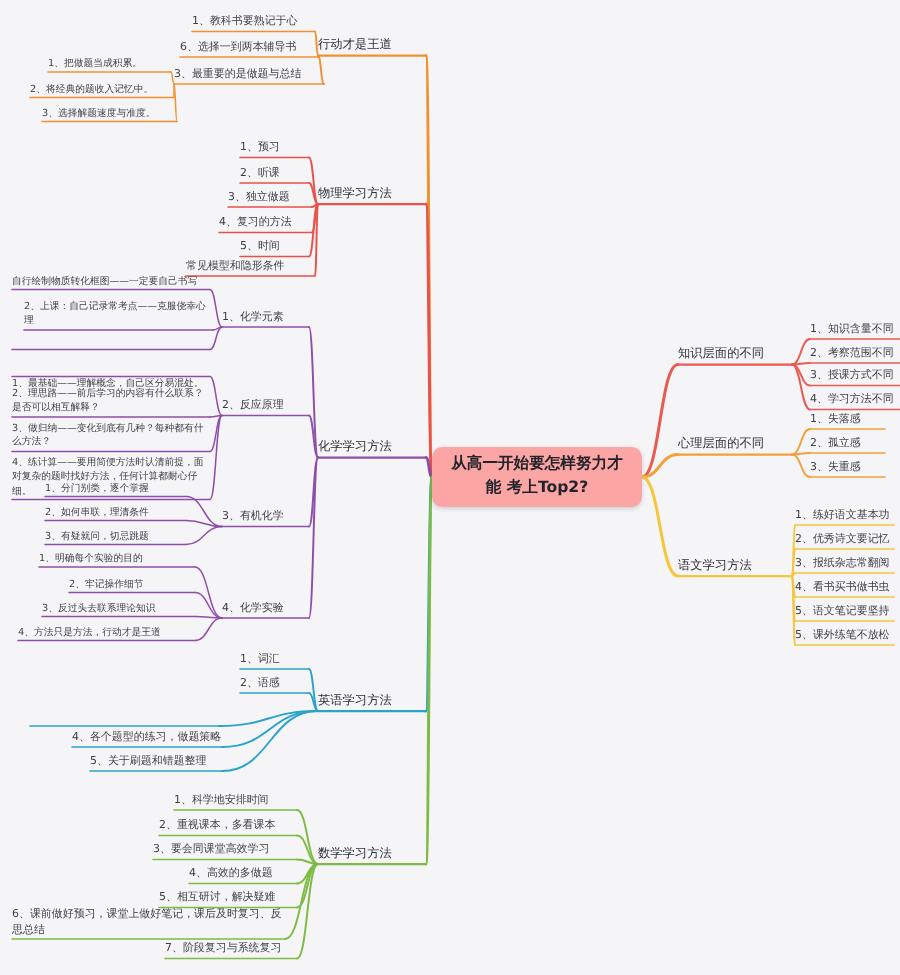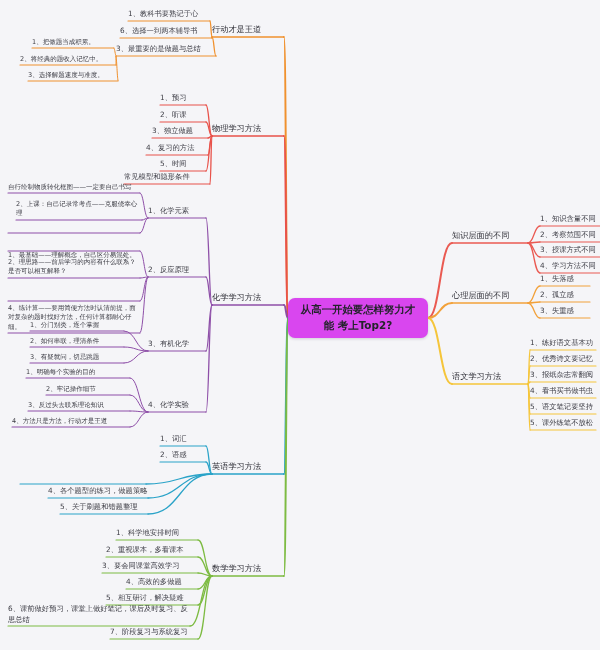--- a/index.html
+++ b/index.html
@@ -161,21 +161,21 @@
       <path d="M 528 303 C 534 303, 534 302, 540 302" stroke="#f2a13a" fill="none" stroke-width="1.3" stroke-linecap="round"></path>
       <path d="M 528 303 C 534 303, 534 318, 540 318" stroke="#f2a13a" fill="none" stroke-width="1.3" stroke-linecap="round"></path>
       <path d="M 428 318 C 440 318, 440 384, 452 384" stroke="#f5c53a" fill="none" stroke-width="2" stroke-linecap="round"></path>
       <path d="M 528 384 C 529 384, 529 350, 530 350" stroke="#f5c53a" fill="none" stroke-width="1.3" stroke-linecap="round"></path>
       <path d="M 528 384 C 529 384, 529 366, 530 366" stroke="#f5c53a" fill="none" stroke-width="1.3" stroke-linecap="round"></path>
       <path d="M 528 384 C 529 384, 529 382, 530 382" stroke="#f5c53a" fill="none" stroke-width="1.3" stroke-linecap="round"></path>
       <path d="M 528 384 C 529 384, 529 398, 530 398" stroke="#f5c53a" fill="none" stroke-width="1.3" stroke-linecap="round"></path>
       <path d="M 528 384 C 529 384, 529 414, 530 414" stroke="#f5c53a" fill="none" stroke-width="1.3" stroke-linecap="round"></path>
       <path d="M 528 384 C 529 384, 529 430, 530 430" stroke="#f5c53a" fill="none" stroke-width="1.3" stroke-linecap="round"></path>
     </svg>
-  <div class="center-node" id="center-node" style="left: 288px; top: 298px; width: 140px; height: 40px; background: #d946ef;">
+  <div class="center-node" id="center-node" style="left: 288px; top: 298px; width: 140px; height: 40px; background: #fca5a5;">
     <span>
       <span>从高一开始要怎样努力才能</span>
       <span>考上Top2?</span>
     </span>
   </div>
 <div class="node topic l1" style="left: 212px; top: 24px; width: 72px; color: rgb(47, 47, 55);">
       <span>行动才是王道</span>
     </div>
     <div class="node topic l2" style="left: 128px; top: 9px; width: 82px; color: rgb(61, 61, 69);">
       <span>1、教科书要熟记于心</span>
@@ -230,20 +230,23 @@
     </div>
     <div class="node topic l2" style="left: 148px; top: 265px; width: 58px; color: rgb(61, 61, 69);">
       <span>2、反应原理</span>
     </div>
     <div class="node topic l3" style="left: 8px; top: 251px; width: 132px; color: rgb(61, 61, 69);">
       <span>1、最基础——理解概念，自己区分易混处。</span>
     </div>
     <div class="node topic l3" style="left: 8px; top: 258px; width: 132px; color: rgb(61, 61, 69);">
       <span>2、理思路——前后学习的内容有什么联系？是否可以相互解释？</span>
     </div>
+    <div class="node topic l3" style="left: 8px; top: 281px; width: 132px; color: rgb(61, 61, 69);">
+      <span>3、做归纳——变化到底有几种？每种都有什么方法？</span>
+    </div>
     <div class="node topic l3" style="left: 8px; top: 304px; width: 132px; color: rgb(61, 61, 69);">
       <span>4、练计算——要用简便方法时认清前提，面对复杂的题时找好方法，任何计算都耐心仔细。</span>
     </div>
     <div class="node topic l2" style="left: 148px; top: 339px; width: 58px; color: rgb(61, 61, 69);">
       <span>3、有机化学</span>
     </div>
     <div class="node topic l3" style="left: 30px; top: 321px; width: 94px; color: rgb(61, 61, 69);">
       <span>1、分门别类，逐个掌握</span>
     </div>
     <div class="node topic l3" style="left: 30px; top: 337px; width: 94px; color: rgb(61, 61, 69);">

